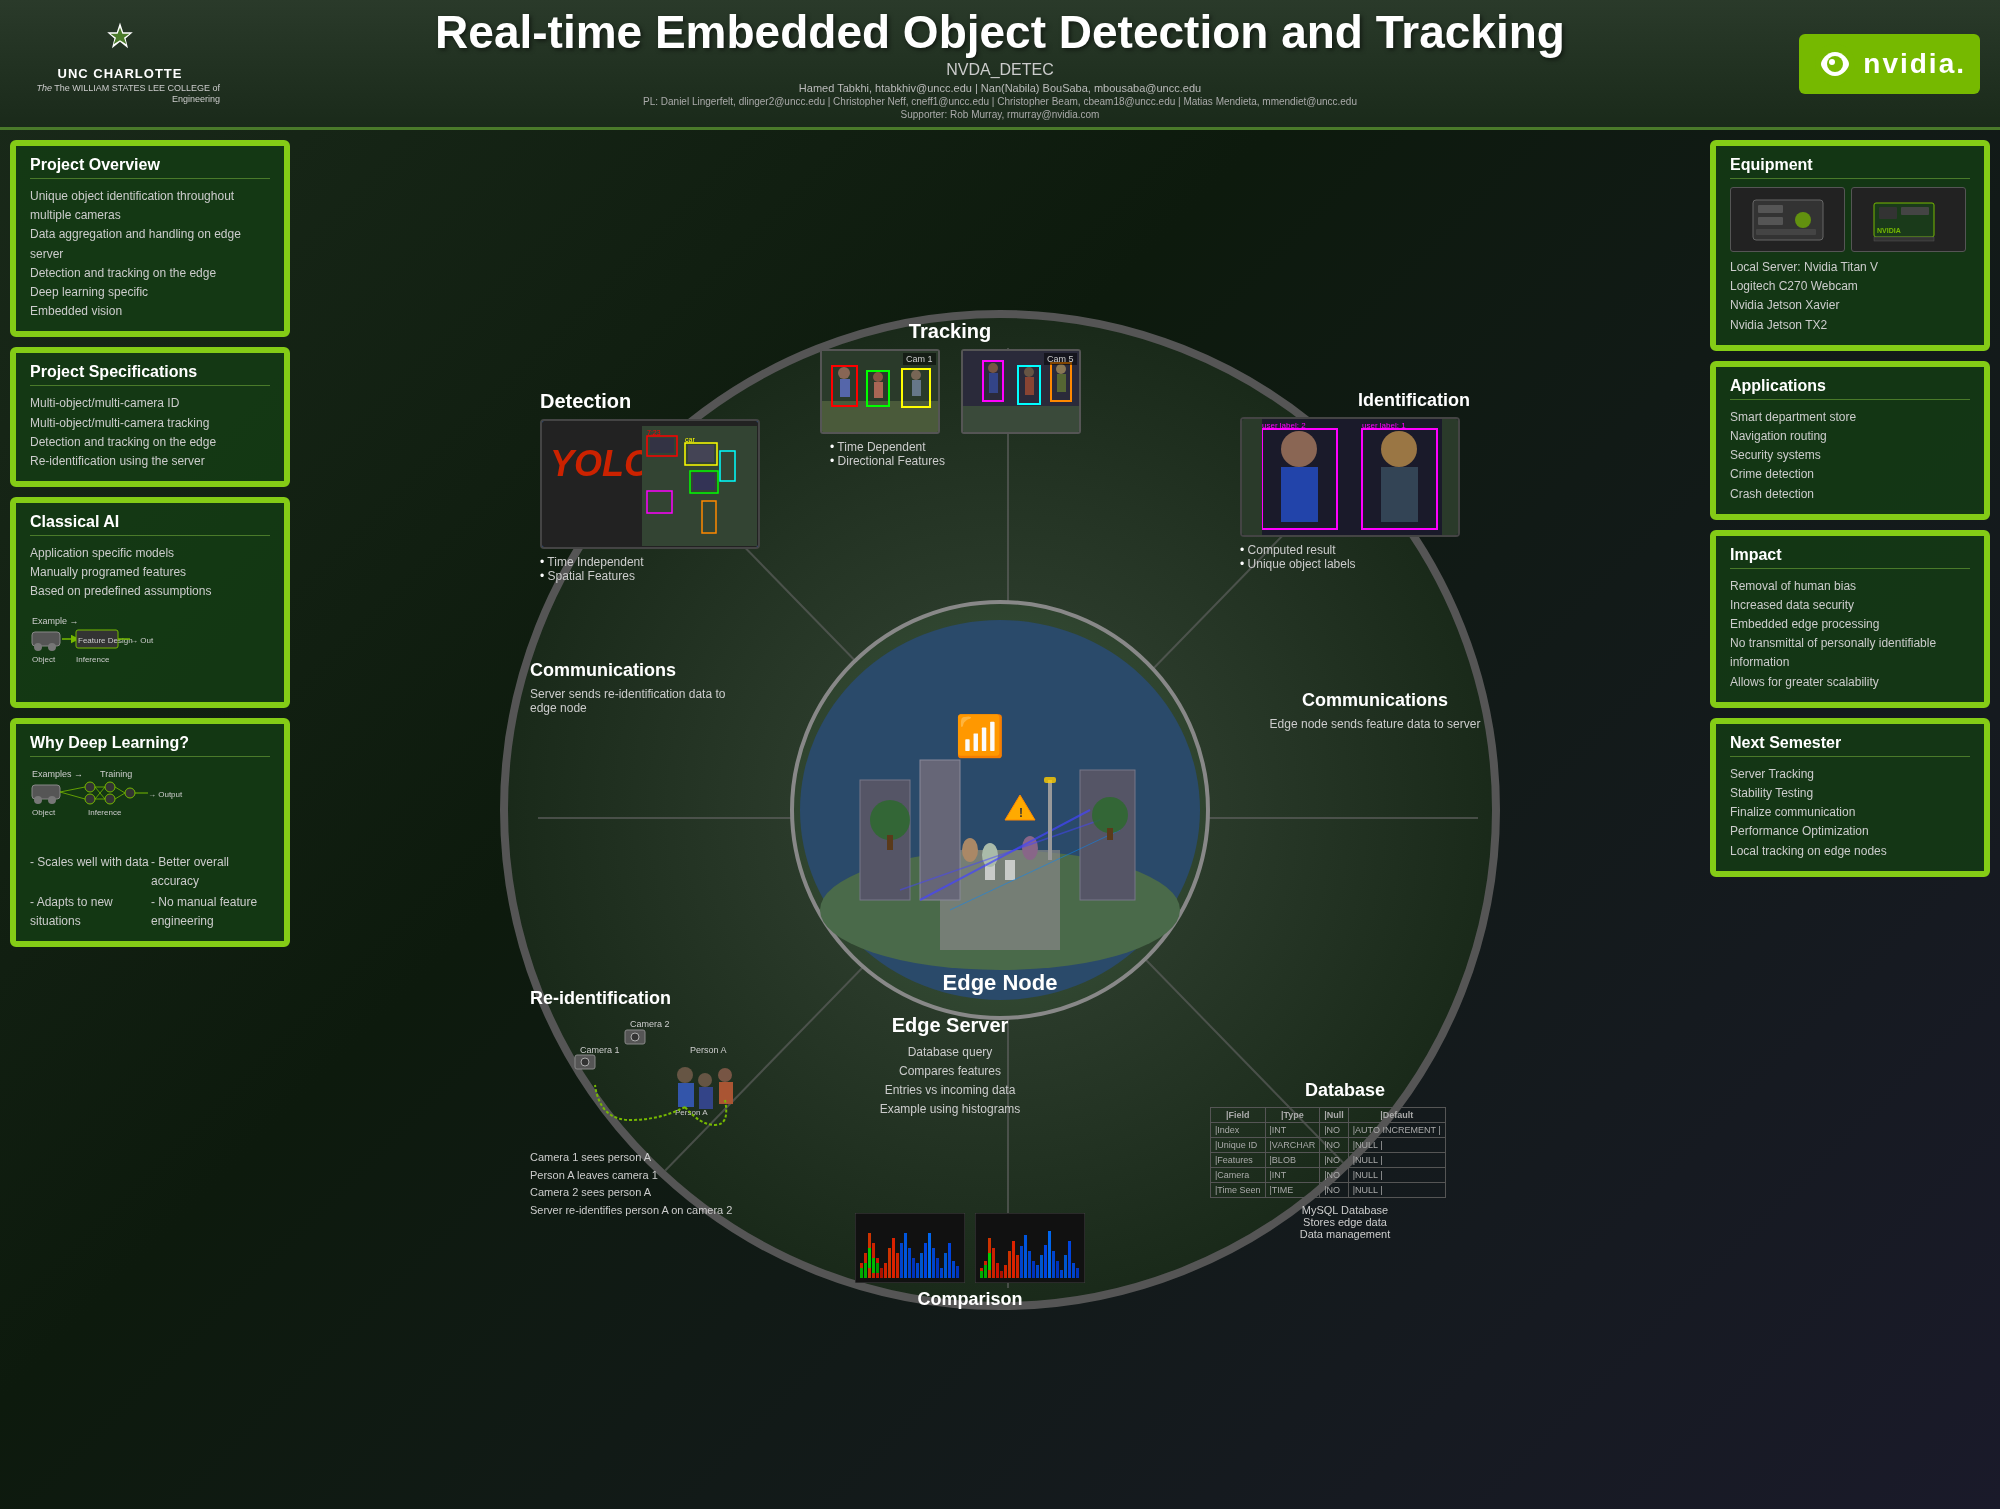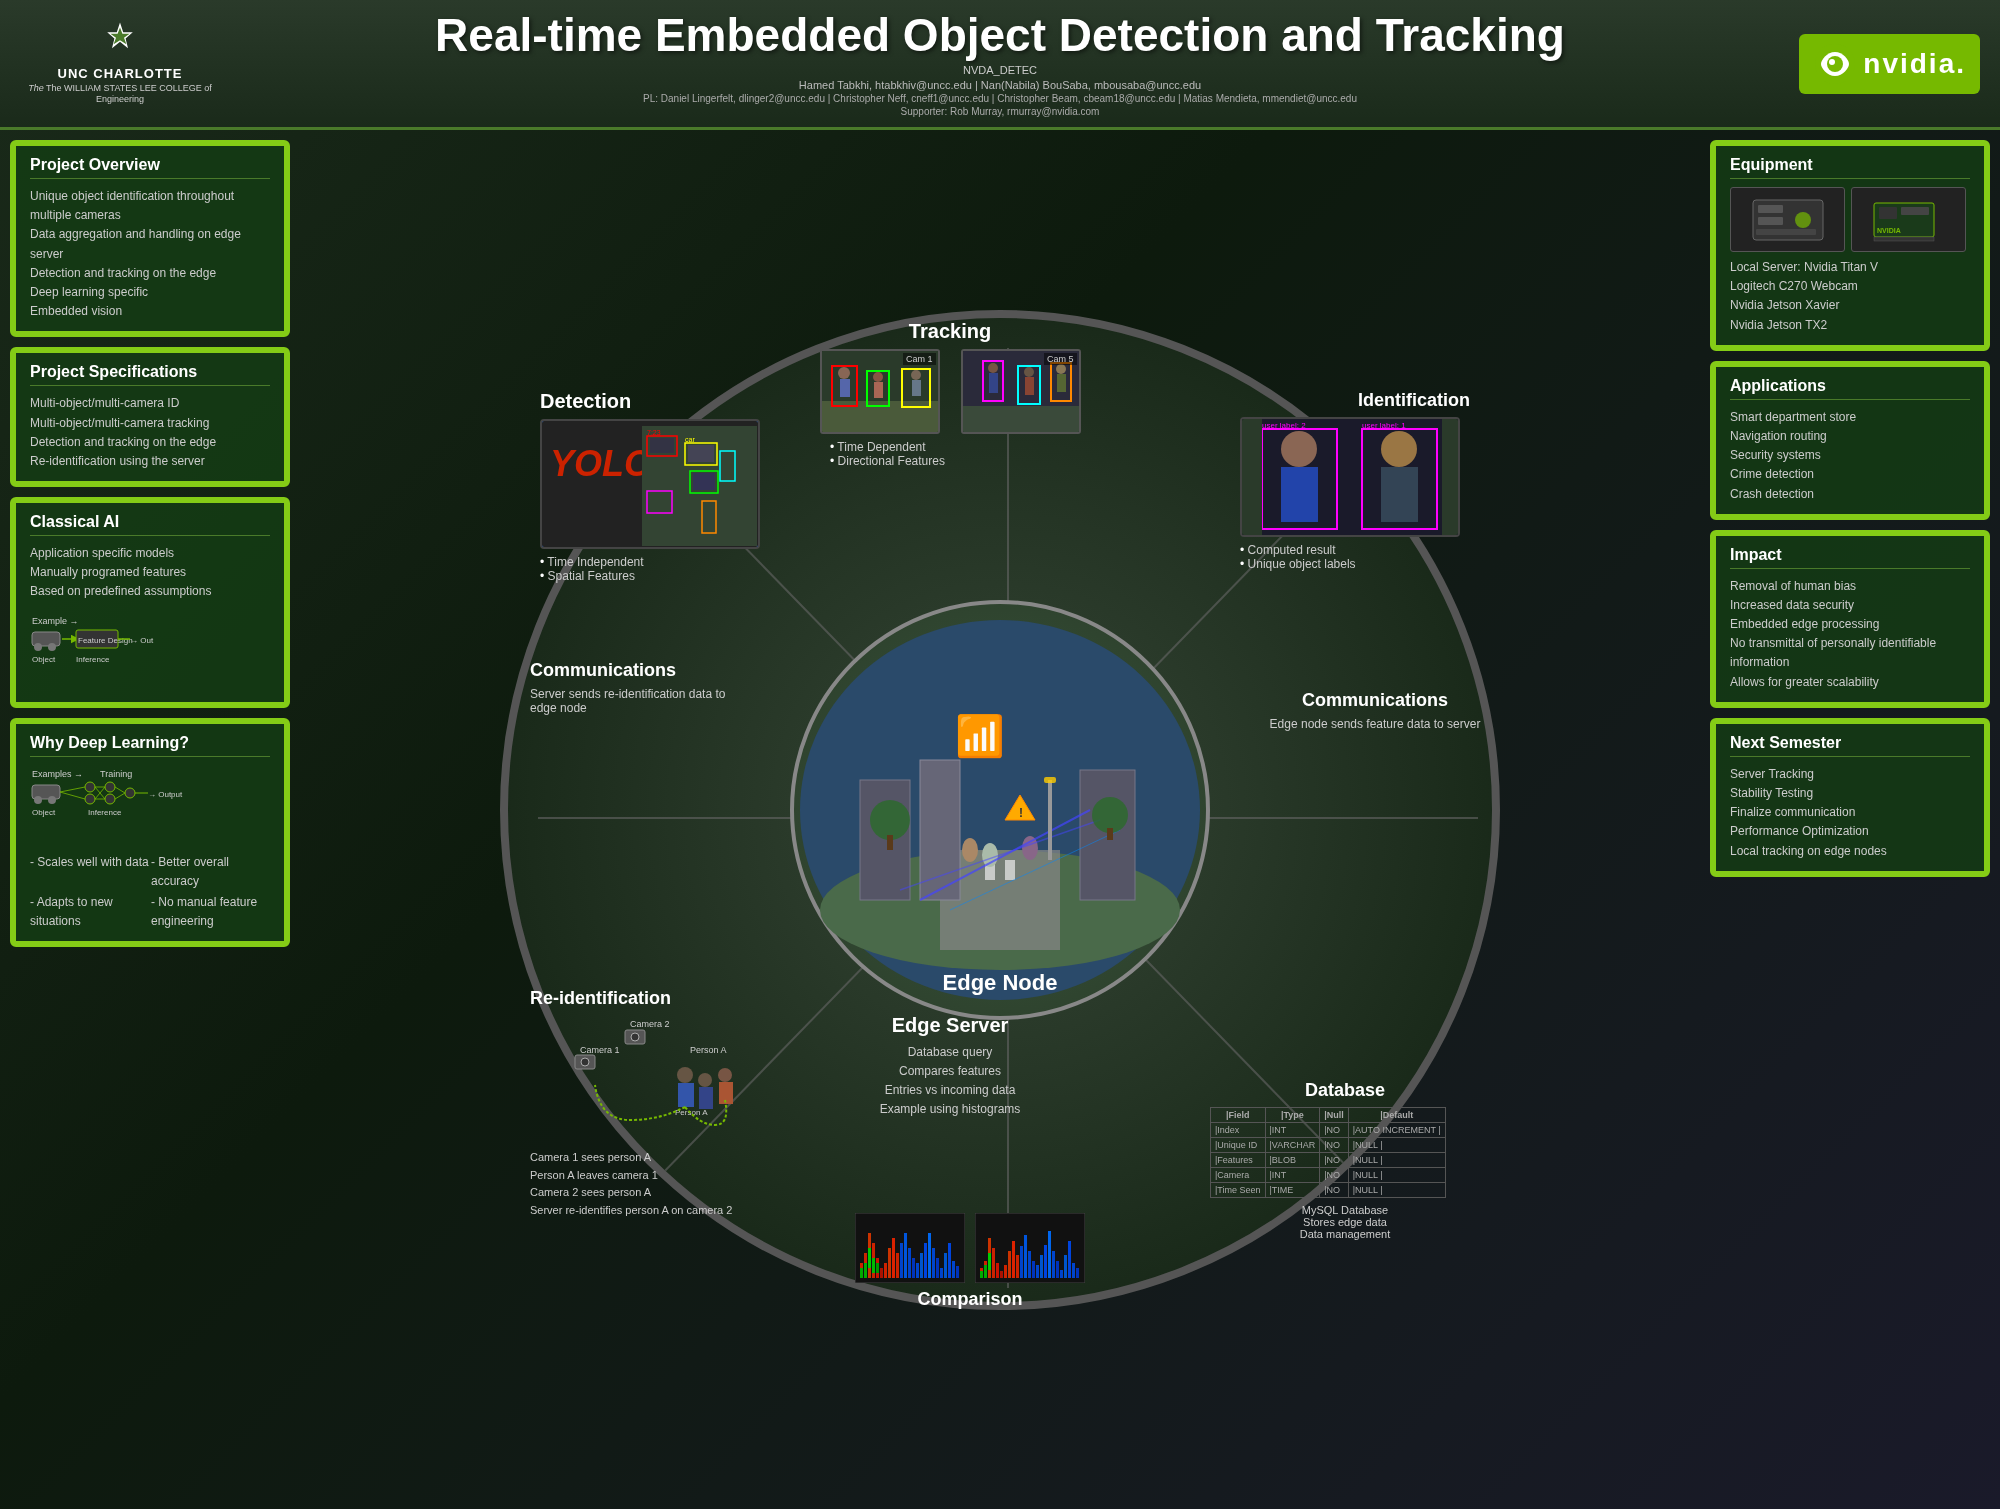--- a/index.html
+++ b/index.html
@@ -61,21 +61,21 @@
     .main-title {
       color: white;
       font-size: 46px;
       font-weight: bold;
       line-height: 1.1;
       text-shadow: 2px 2px 4px rgba(0,0,0,0.5);
     }
 
     .sub-title {
       color: #cccccc;
-      font-size: 11px;
+      font-size: 16px;
       margin-top: 4px;
     }
 
     .authors {
       color: #bbbbbb;
       font-size: 11px;
       margin-top: 3px;
     }
 
     .pl-line {
@@ -208,21 +208,21 @@
 
 <div class="header">
   <div class="header-left">
 
     <svg class="unc-emblem" viewBox="0 0 60 50">
       <polygon points="30,2 34,14 46,14 37,22 40,34 30,26 20,34 23,22 14,14 26,14" fill="white" stroke="none"></polygon>
       <polygon points="30,8 33,16 42,16 35,21 38,29 30,24 22,29 25,21 18,16 27,16" fill="#4a7a2a" stroke="none"></polygon>
     </svg>
     <div class="unc-logo">
       <div style="font-size:13px; font-weight:bold; letter-spacing:1px;">UNC CHARLOTTE</div>
-      <div style="font-size:9px; color:#ccc;">
+      <div style="font-size:9px; color:#ccc;text-align:right;">
         <span style="font-style:italic;">The</span> <span>The WILLIAM STATES LEE COLLEGE of Engineering</span>
       </div>
     </div>
   </div>
 
   <div class="header-center">
     <div class="main-title">Real-time Embedded Object Detection and Tracking</div>
     <div class="sub-title">NVDA_DETEC</div>
     <div class="authors">Hamed Tabkhi, htabkhiv@uncc.edu | Nan(Nabila) BouSaba, mbousaba@uncc.edu</div>
     <div class="pl-line">PL: Daniel Lingerfelt, dlinger2@uncc.edu | Christopher Neff, cneff1@uncc.edu | Christopher Beam, cbeam18@uncc.edu | Matias Mendieta, mmendiet@uncc.edu</div>

